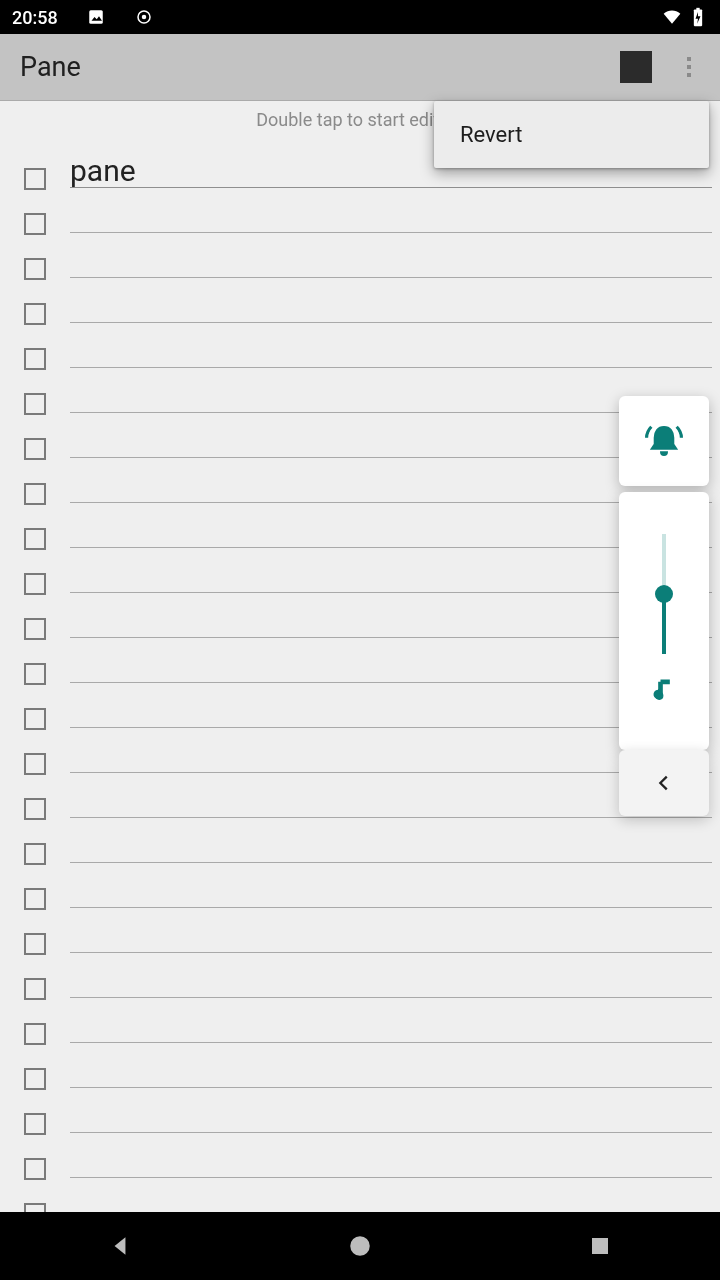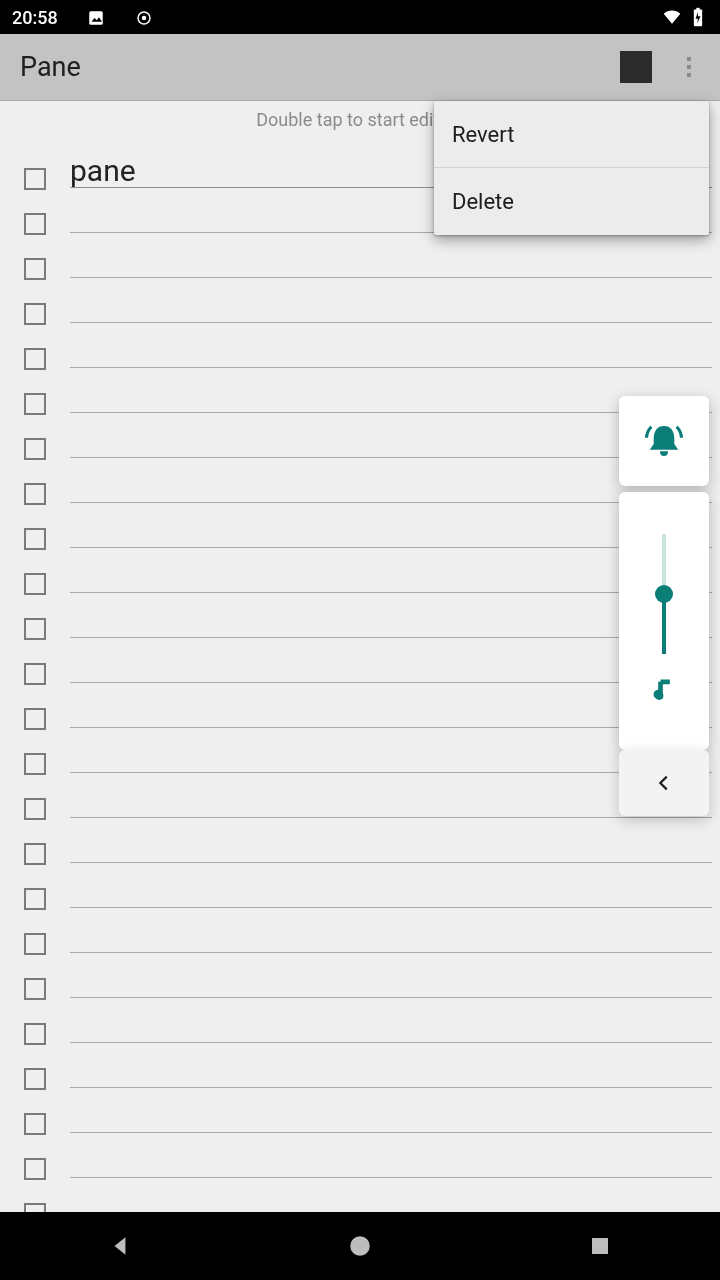--- a/index.html
+++ b/index.html
@@ -4,21 +4,21 @@
 <style>
   * { box-sizing: border-box; margin: 0; padding: 0; }
   html, body { width: 720px; height: 1280px; overflow: hidden; font-family: Roboto, Arial, sans-serif; }
   body { background: #000; position: relative; }
 
   
   .status-bar {
     height: 34px; background: #000; color: #fff;
     display: flex; align-items: center; padding: 0 12px; font-size: 18px; font-weight: 500;
   }
-  .status-left { display: flex; align-items: flex-end; gap: 28px; }
+  .status-left { display: flex; align-items: flex-start; gap: 28px; }
   .status-right { margin-left: auto; display: flex; align-items: center; gap: 6px; }
   .status-icon { width: 20px; height: 20px; display:inline-flex; align-items:center; justify-content:center; }
 
   
   .app-bar {
     height: 67px; background: #c3c3c3; display: flex; align-items: center;
     padding: 0 20px; border-bottom: 1px solid #aaa;
   }
   .app-title { font-size: 27px; color: #202020; }
   .app-bar-actions { margin-left: auto; display: flex; align-items: center; gap: 26px; }
@@ -50,21 +50,21 @@
   .underline { border-bottom: 1px solid #a9a9a9; height: 1px; width: 100%; margin-bottom: 2px; }
   .row:first-child .underline { border-bottom-color: #8f8f8f; }
 
   
   .popup {
     position: absolute; top: 101px; right: 11px; width: 275px;
     background: #ececec; box-shadow: 0 5px 14px rgba(0,0,0,.35), 0 1px 3px rgba(0,0,0,.3);
     border-radius: 2px; z-index: 50;
   }
   .popup-item {
-    height: 67px; display:flex; align-items:center; padding: 0 18px;
+    height: 67px; display:flex; align-items:center; padding: 0 26px;
     font-size: 22px; color: #1d1d1d; border-bottom: 1px solid #d3d3d3;
   }
   .popup-item:last-child { border-bottom: none; }
 
   
   .vol-card {
     position: absolute; right: 11px; width: 90px; background:#fff;
     border-radius: 6px; box-shadow: 0 4px 14px rgba(0,0,0,.25);
     display:flex; align-items:center; justify-content:center; z-index:40;
   }
@@ -329,21 +329,20 @@
       <div class="row">
         <div class="cb-wrap">
           <div class="cb"></div>
         </div>
       </div>
     </div>
 </div>
 
 <div class="popup" id="popup">
     <div class="popup-item">Revert</div>
-    <div class="popup-item">Delete</div>
   </div>
 
 <div class="vol-card vol-bell">
   <svg viewBox="0 0 24 24" width="38" height="38">
     <path class="teal" fill="none" stroke-width="2" d="M4 3 C2 5 1 8 1 10"></path>
     <path class="teal" fill="none" stroke-width="2" d="M20 3 C22 5 23 8 23 10"></path>
     <path class="teal" d="M12 3 C8 3 6 6 6 10 L6 14 L4 17 L20 17 L18 14 L18 10 C18 6 16 3 12 3 Z"></path>
     <path class="teal" d="M10 19 A2 2 0 0 0 14 19 Z"></path>
   </svg>
 </div>

